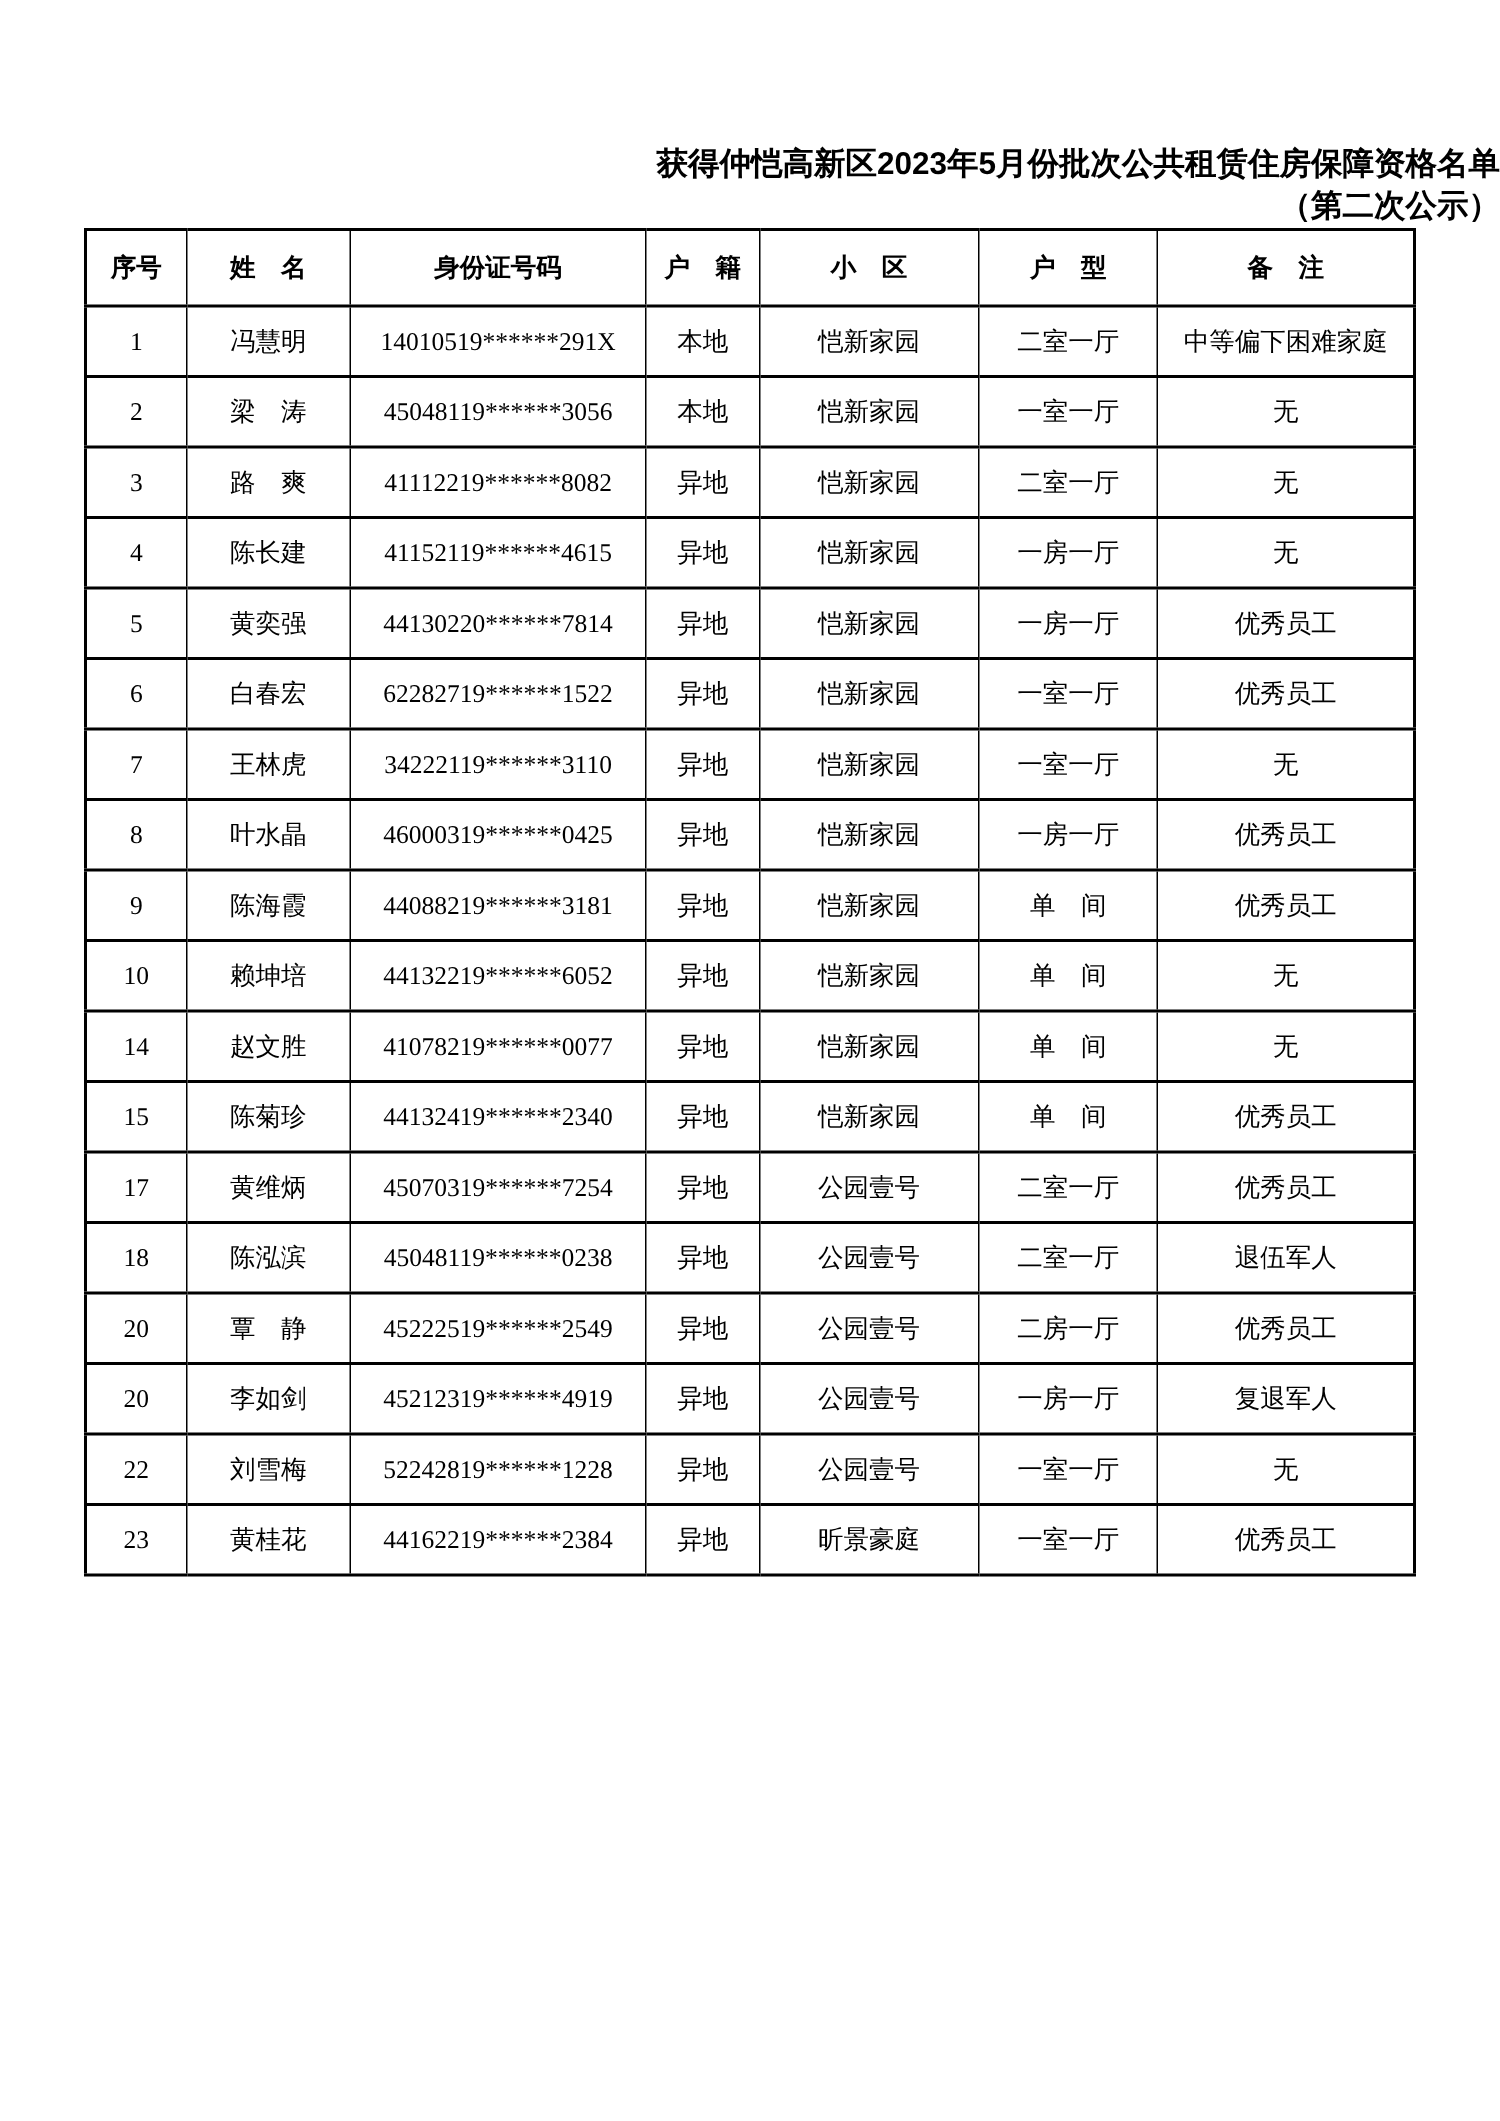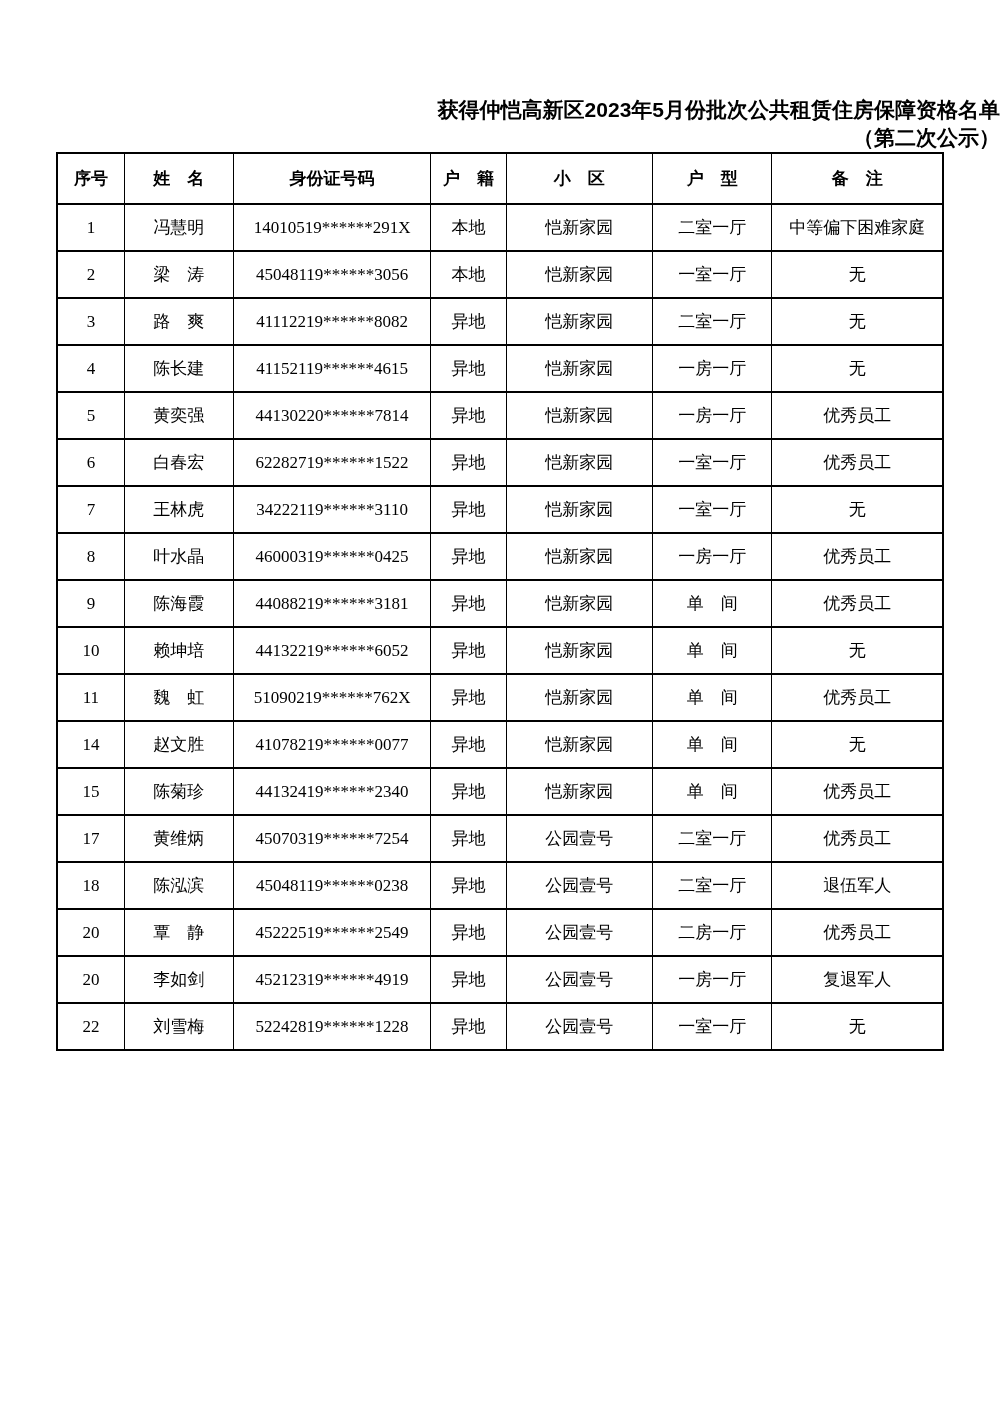--- a/index.html
+++ b/index.html
@@ -175,29 +175,20 @@
       <tr>
         <td>10</td>
         <td>赖坤培</td>
         <td>44132219******6052</td>
         <td>异地</td>
         <td>恺新家园</td>
         <td>单　间</td>
         <td>无</td>
       </tr>
       <tr>
-        <td>11</td>
-        <td>魏　虹</td>
-        <td>51090219******762X</td>
-        <td>异地</td>
-        <td>恺新家园</td>
-        <td>单　间</td>
-        <td>优秀员工</td>
-      </tr>
-      <tr>
         <td>14</td>
         <td>赵文胜</td>
         <td>41078219******0077</td>
         <td>异地</td>
         <td>恺新家园</td>
         <td>单　间</td>
         <td>无</td>
       </tr>
       <tr>
         <td>15</td>
@@ -245,15 +236,24 @@
         <td>复退军人</td>
       </tr>
       <tr>
         <td>22</td>
         <td>刘雪梅</td>
         <td>52242819******1228</td>
         <td>异地</td>
         <td>公园壹号</td>
         <td>一室一厅</td>
         <td>无</td>
+      </tr>
+      <tr>
+        <td>23</td>
+        <td>黄桂花</td>
+        <td>44162219******2384</td>
+        <td>异地</td>
+        <td>昕景豪庭</td>
+        <td>一室一厅</td>
+        <td>优秀员工</td>
       </tr>
     </tbody>
 </table>
 
 </body></html>

